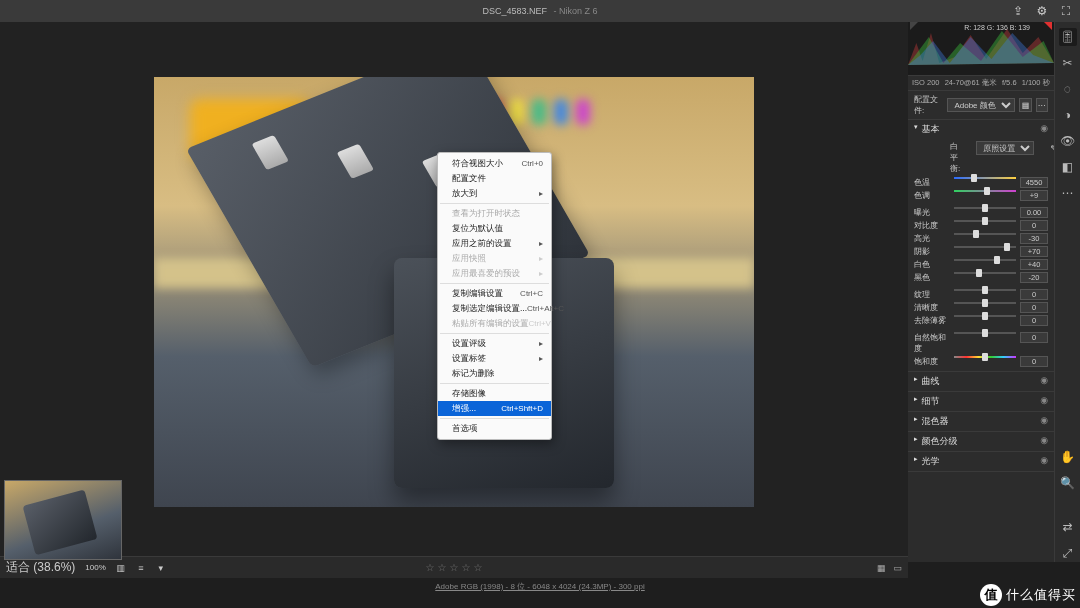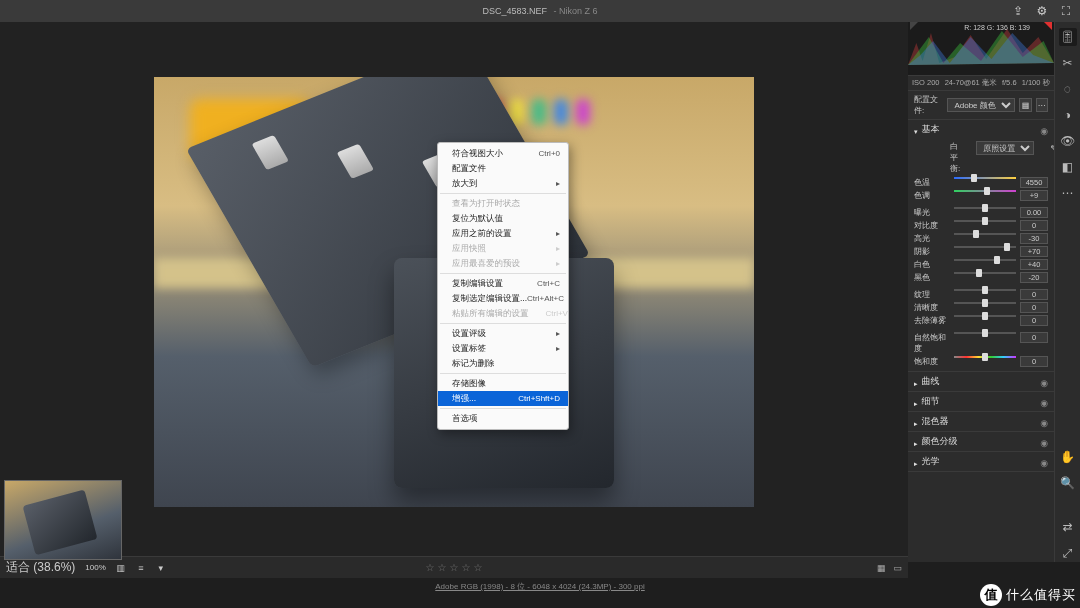--- a/index.html
+++ b/index.html
@@ -20,40 +20,40 @@
   .p-figs { left: 55%; top: 5%; width: 200px; height: 50px; }
   .p-figs span { display:inline-block; width:14px; height:26px; margin:0 4px; border-radius:6px; filter:blur(4px); }
   .p-bench { left: 0; top: 42%; width: 100%; height: 30px; background: #d4c28a; filter: blur(4px); }
   .device-top { position: absolute; left: 14%; top: 0%; width: 300px; height: 250px; background: linear-gradient(145deg,#585e67,#2e333a); transform: rotate(-22deg) skewX(8deg); border-radius: 6px; box-shadow: 0 10px 20px rgba(0,0,0,.3); }
   .device-bot { position: absolute; left: 40%; top: 42%; width: 220px; height: 230px; background: linear-gradient(160deg,#4b5159,#23272d); border-radius: 8px; box-shadow: 0 14px 24px rgba(0,0,0,.4); }
   .device-top .clip { position: absolute; width: 24px; height: 30px; background: linear-gradient(#ddd,#aaa); border-radius: 3px; }
   .clip.c1 { left: 60px; top: 20px; }
   .clip.c2 { left: 130px; top: 60px; }
   .clip.c3 { left: 200px; top: 100px; }
 
-  .context-menu { position: absolute; left: 437px; top: 120px; width: 132px; background: #fafafa; border: 1px solid #bbb; border-radius: 3px; box-shadow: 2px 4px 12px rgba(0,0,0,.4); padding: 3px 0; font-size: 8.5px; color: #222; }
+  .context-menu { position: absolute; left: 437px; top: 130px; width: 115px; background: #fafafa; border: 1px solid #bbb; border-radius: 3px; box-shadow: 2px 4px 12px rgba(0,0,0,.4); padding: 3px 0; font-size: 8.5px; color: #222; }
   .context-menu .mi { display: flex; justify-content: space-between; align-items: center; padding: 1.5px 8px 1.5px 14px; white-space: nowrap; }
   .context-menu .mi.dis { color: #aaa; }
   .context-menu .mi.sel { background: #0a64d8; color: #fff; }
   .context-menu .sep { height: 1px; background: #ddd; margin: 2px 2px; }
   .context-menu .short { color: #555; font-size: 8px; }
-  .context-menu .mi.dis .short { color: #ccc; margin-left: 17px; }
+  .context-menu .mi.dis .short { color: #ccc; }
   .context-menu .mi.sel .short { color: #fff; }
   .context-menu .sub::after { content: "▸"; color: #555; font-size: 8px; }
   .context-menu .mi.dis.sub::after { color: #ccc; }
 
   .right-panel { width: 146px; background: #2c2c2c; display: flex; flex-direction: column; }
   .histogram { height: 54px; background: #1b1b1b; position: relative; border-bottom: 1px solid #3a3a3a; }
   .histogram svg { width: 100%; height: 42px; }
   .hist-rgb { position: absolute; top: 2px; right: 24px; font-size: 7px; color: #ccc; }
   .hist-warn { position:absolute; top:0; right:2px; width:0; height:0; border-left:8px solid transparent; border-top:8px solid #e03030; }
   .hist-warn2 { position:absolute; top:0; left:2px; width:0; height:0; border-right:8px solid transparent; border-top:8px solid #444; }
   .info-row { display: flex; justify-content: space-between; padding: 2px 4px; font-size: 7.5px; color: #aaa; border-bottom: 1px solid #3a3a3a; }
   .panel-sec { border-bottom: 1px solid #3a3a3a; }
-  .sec-header { display: flex; align-items: flex-end; padding: 3px 6px; font-size: 9px; color: #ddd; position: relative; }
+  .sec-header { display: flex; align-items: flex-start; padding: 3px 6px; font-size: 9px; color: #ddd; position: relative; }
   .sec-header .chev { margin-right: 4px; font-size: 7px; }
   .sec-header .eye { margin-left: auto; font-size: 9px; color: #888; }
   .edit-tabs { display:flex; gap:4px; padding:3px 4px; align-items:center; }
   .edit-tabs .lbl { flex:1; font-size:9px; }
   .edit-tabs .tab { background:#444; color:#ccc; font-size:8px; padding:1px 5px; border-radius:2px; }
   .prof-row { display:flex; align-items:center; gap:4px; padding:3px 6px; font-size:8px; }
   .prof-row select, .wb-row select { background:#3a3a3a; color:#ccc; border:1px solid #555; font-size:8px; padding:0 2px; height:14px; flex:1; }
   .prof-row .grid, .prof-row .more { width:14px; height:14px; background:#3a3a3a; border:1px solid #555; display:flex; align-items:center; justify-content:center; font-size:8px; }
   .wb-row { display:flex; align-items:flex-start; gap:16px; padding:2px 6px; font-size:8px;margin-left:36px; }
   .wb-row .lbl2 { width:28px; }

